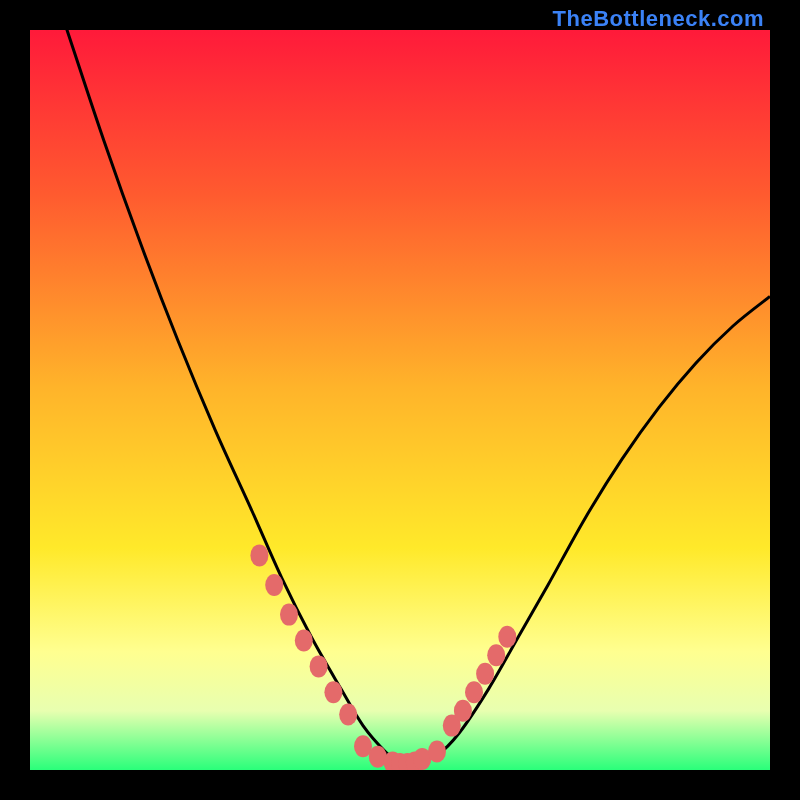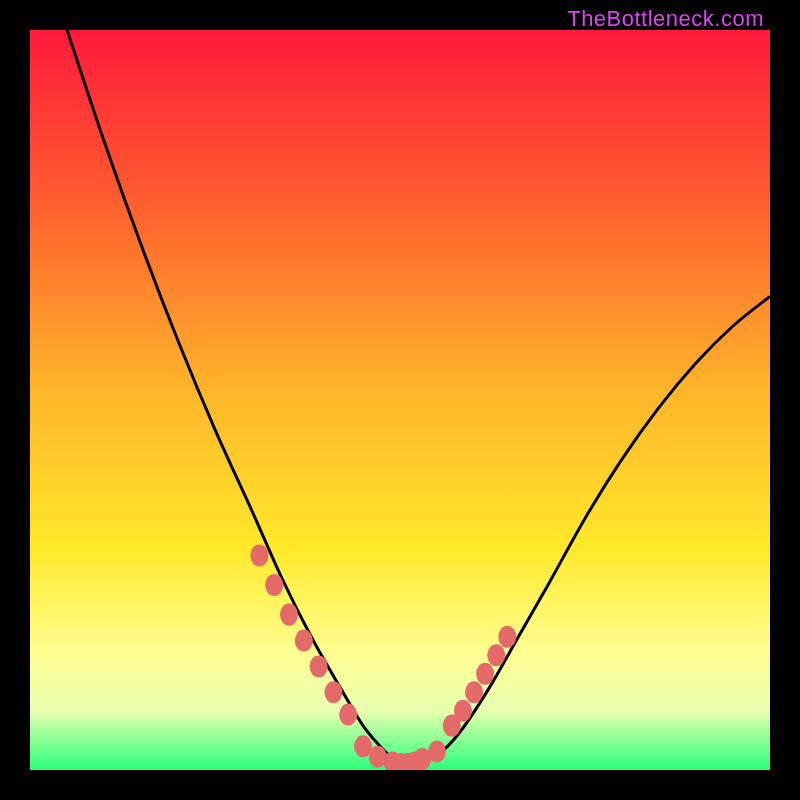--- a/index.html
+++ b/index.html
@@ -23,23 +23,23 @@
     position: absolute;
     left: 0;
     top: 0;
     width: 740px;
     height: 740px;
   }
   .watermark {
     position: absolute;
     top: 6px;
     right: 36px;
-    color: #d946ef;
+    color: #3b82f6;
     font-size: 22px;
-    font-weight: 400;
+    font-weight: 700;
     letter-spacing: 0.5px;
     z-index: 10;
   }
 </style>
 </head>
 <body>
 
 <div class="watermark">TheBottleneck.com</div>
 
 <div class="frame">

